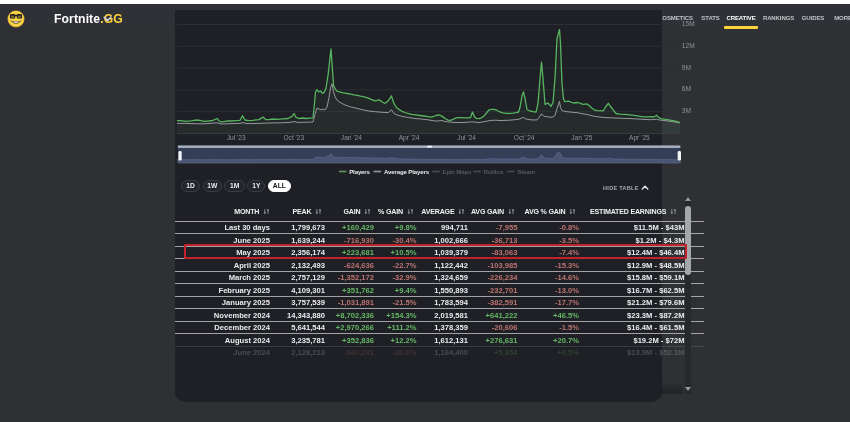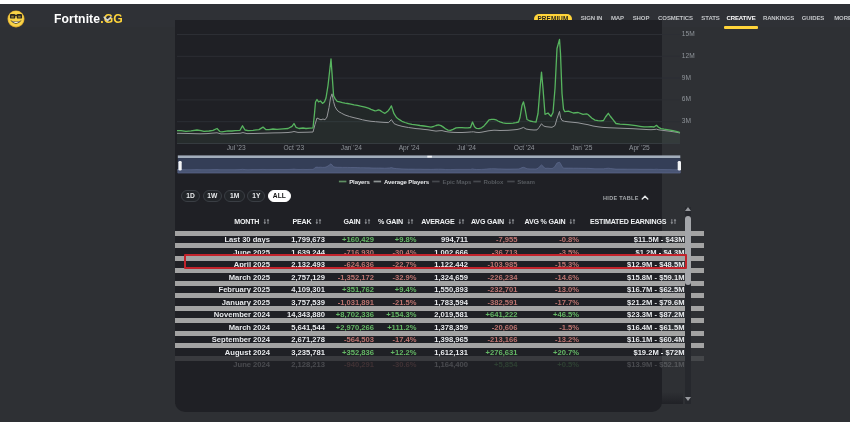--- a/index.html
+++ b/index.html
@@ -12,35 +12,35 @@
 #logo { left:7px; top:6px; }
 #brand { left:30px; top:8px; font-size:12.2px; font-weight:bold; color:#fff; letter-spacing:0.1px;margin-left:24px; }
 #brand .gg { color:#ffd43a; }
 #brandchev { left:102.5px; top:11.5px; }
 .navitem { top:11.3px; font-size:6px; font-weight:bold; color:#c2c4c7; letter-spacing:-0.1px; white-space:nowrap; transform:translateX(-50%); }
 #premium { left:534px; top:9.5px; width:38px; height:10px; background:#ffd43a; border-radius:5px;
   font-size:6.3px; font-weight:bold; color:#26241c; text-align:center; line-height:10.5px; letter-spacing:0.2px; }
 #creative { color:#ffffff; }
 #cunder { left:724px; top:22.4px; width:34px; height:2.2px; background:#ffd43a; border-radius:1px; }
 
-#panel { left:175px; top:20px; width:487px; height:391.5px; background:#1f2025; border-radius:0 0 10px 10px; }
+#panel { left:175px; top:10px; width:487px; height:391.5px; background:#1f2025; border-radius:0 0 10px 10px; }
 .axl { font-size:6.6px; fill:#8f949a; }
 .leg { font-size:6.1px; font-weight:bold; fill:#e7e9eb; letter-spacing:-0.15px; }
 .legd { font-size:6.1px; font-weight:bold; fill:#55595e; letter-spacing:-0.15px; }
 
 .rb { top:169.8px; height:12.2px; background:#222529; border:1px solid #3a3e44; border-radius:6.5px;
   color:#e8eaec; font-size:6.7px; font-weight:bold; text-align:center; line-height:10.7px; }
 .rb.act { background:#ffffff; color:#111; border-color:#fff; }
 #hidetable { right:13.5px; top:175.2px; font-size:5.5px; font-weight:bold; color:#a6a9ad; letter-spacing:0.3px; }
 
 #thead { left:0; top:195.5px; width:529px; height:13px; }
 #thead .c { color:#eef0f2; font-size:7.1px; font-weight:bold; letter-spacing:-0.2px; }
 .si { vertical-align:-1px; margin-left:2px; }
 #tbody { left:0; top:210.5px; width:529px; height:173px; overflow:hidden; }
-.tr { position:relative; width:529px; height:12.5px; border-top:5px solid #a3a3a3; }
+.tr { position:relative; width:529px; height:12.5px; border-top:1px solid #a3a3a3; }
 .tr.dim { opacity:0.2; }
 .c { position:absolute; top:50%; transform:translateY(-50%); white-space:nowrap; font-size:7.6px;
   font-weight:bold; color:#e9ebee; }
 #thead .c { top:50%; }
 #thead .c2,#thead .c3,#thead .c4,#thead .c5,#thead .c6,#thead .c7 { padding-right:2.8px; }
 #thead .c8 { right:27px; }
 .c1 { right:434px; } .c2 { right:379px; } .c3 { right:330px; } .c4 { right:287.5px; }
 .c5 { right:236px; } .c6 { right:186.5px; } .c7 { right:125px; } .c8 { right:19.5px; }
 .g { color:#64b765; } .r { color:#bd7470; }
 
@@ -200,20 +200,30 @@
         <span class="c c1">June 2025</span>
         <span class="c c2">1,639,244</span>
         <span class="c c3 r">-716,930</span>
         <span class="c c4 r">-30.4%</span>
         <span class="c c5">1,002,666</span>
         <span class="c c6 r">-36,713</span>
         <span class="c c7 r">-3.5%</span>
         <span class="c c8">$1.2M - $4.3M</span>
       </div>
 <div class="tr">
+        <span class="c c1">May 2025</span>
+        <span class="c c2">2,356,174</span>
+        <span class="c c3 g">+223,681</span>
+        <span class="c c4 g">+10.5%</span>
+        <span class="c c5">1,039,379</span>
+        <span class="c c6 r">-83,063</span>
+        <span class="c c7 r">-7.4%</span>
+        <span class="c c8">$12.4M - $46.4M</span>
+      </div>
+<div class="tr">
         <span class="c c1">April 2025</span>
         <span class="c c2">2,132,493</span>
         <span class="c c3 r">-624,636</span>
         <span class="c c4 r">-22.7%</span>
         <span class="c c5">1,122,442</span>
         <span class="c c6 r">-103,985</span>
         <span class="c c7 r">-15.3%</span>
         <span class="c c8">$12.9M - $48.5M</span>
       </div>
 <div class="tr">
@@ -250,38 +260,28 @@
         <span class="c c1">November 2024</span>
         <span class="c c2">14,343,880</span>
         <span class="c c3 g">+8,702,336</span>
         <span class="c c4 g">+154.3%</span>
         <span class="c c5">2,019,581</span>
         <span class="c c6 g">+641,222</span>
         <span class="c c7 g">+46.5%</span>
         <span class="c c8">$23.3M - $87.2M</span>
       </div>
 <div class="tr">
-        <span class="c c1">March 2024</span>
+        <span class="c c1">December 2024</span>
         <span class="c c2">5,641,544</span>
         <span class="c c3 g">+2,970,266</span>
         <span class="c c4 g">+111.2%</span>
         <span class="c c5">1,378,359</span>
         <span class="c c6 r">-20,606</span>
         <span class="c c7 r">-1.5%</span>
         <span class="c c8">$16.4M - $61.5M</span>
-      </div>
-<div class="tr">
-        <span class="c c1">September 2024</span>
-        <span class="c c2">2,671,278</span>
-        <span class="c c3 r">-564,503</span>
-        <span class="c c4 r">-17.4%</span>
-        <span class="c c5">1,398,965</span>
-        <span class="c c6 r">-213,166</span>
-        <span class="c c7 r">-13.2%</span>
-        <span class="c c8">$16.1M - $60.4M</span>
       </div>
 <div class="tr">
         <span class="c c1">August 2024</span>
         <span class="c c2">3,235,781</span>
         <span class="c c3 g">+352,836</span>
         <span class="c c4 g">+12.2%</span>
         <span class="c c5">1,612,131</span>
         <span class="c c6 g">+276,631</span>
         <span class="c c7 g">+20.7%</span>
         <span class="c c8">$19.2M - $72M</span>

